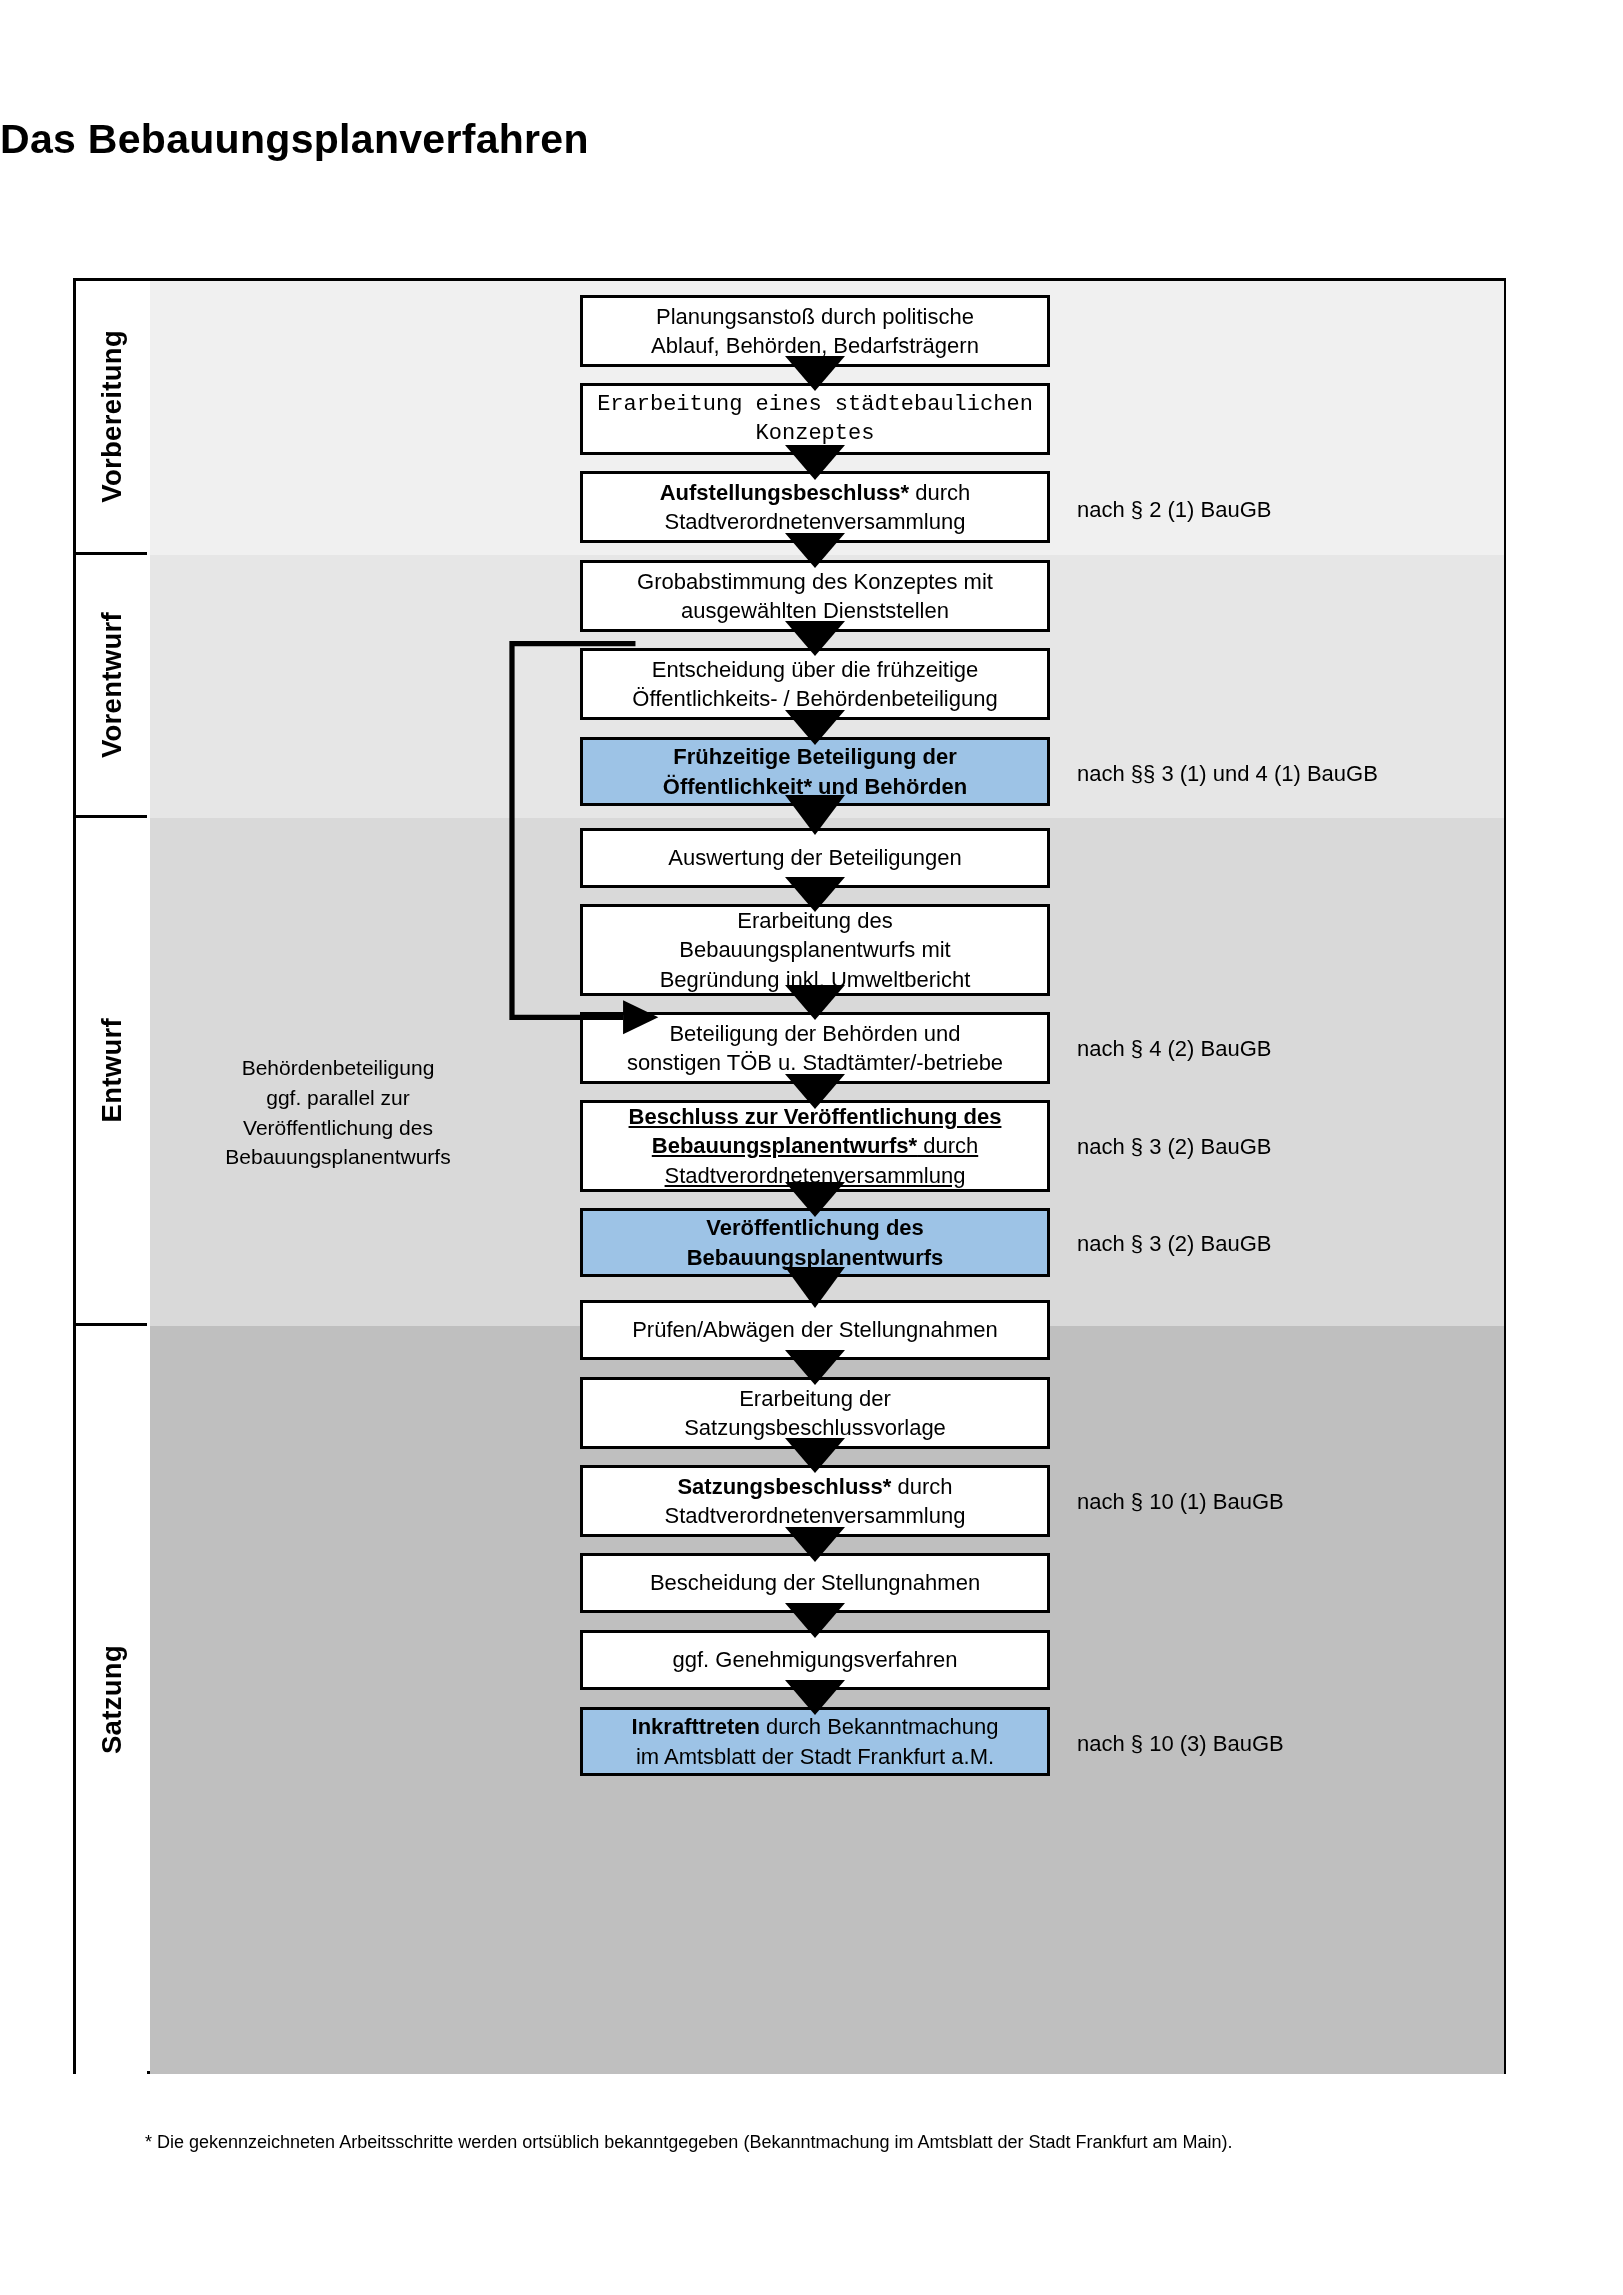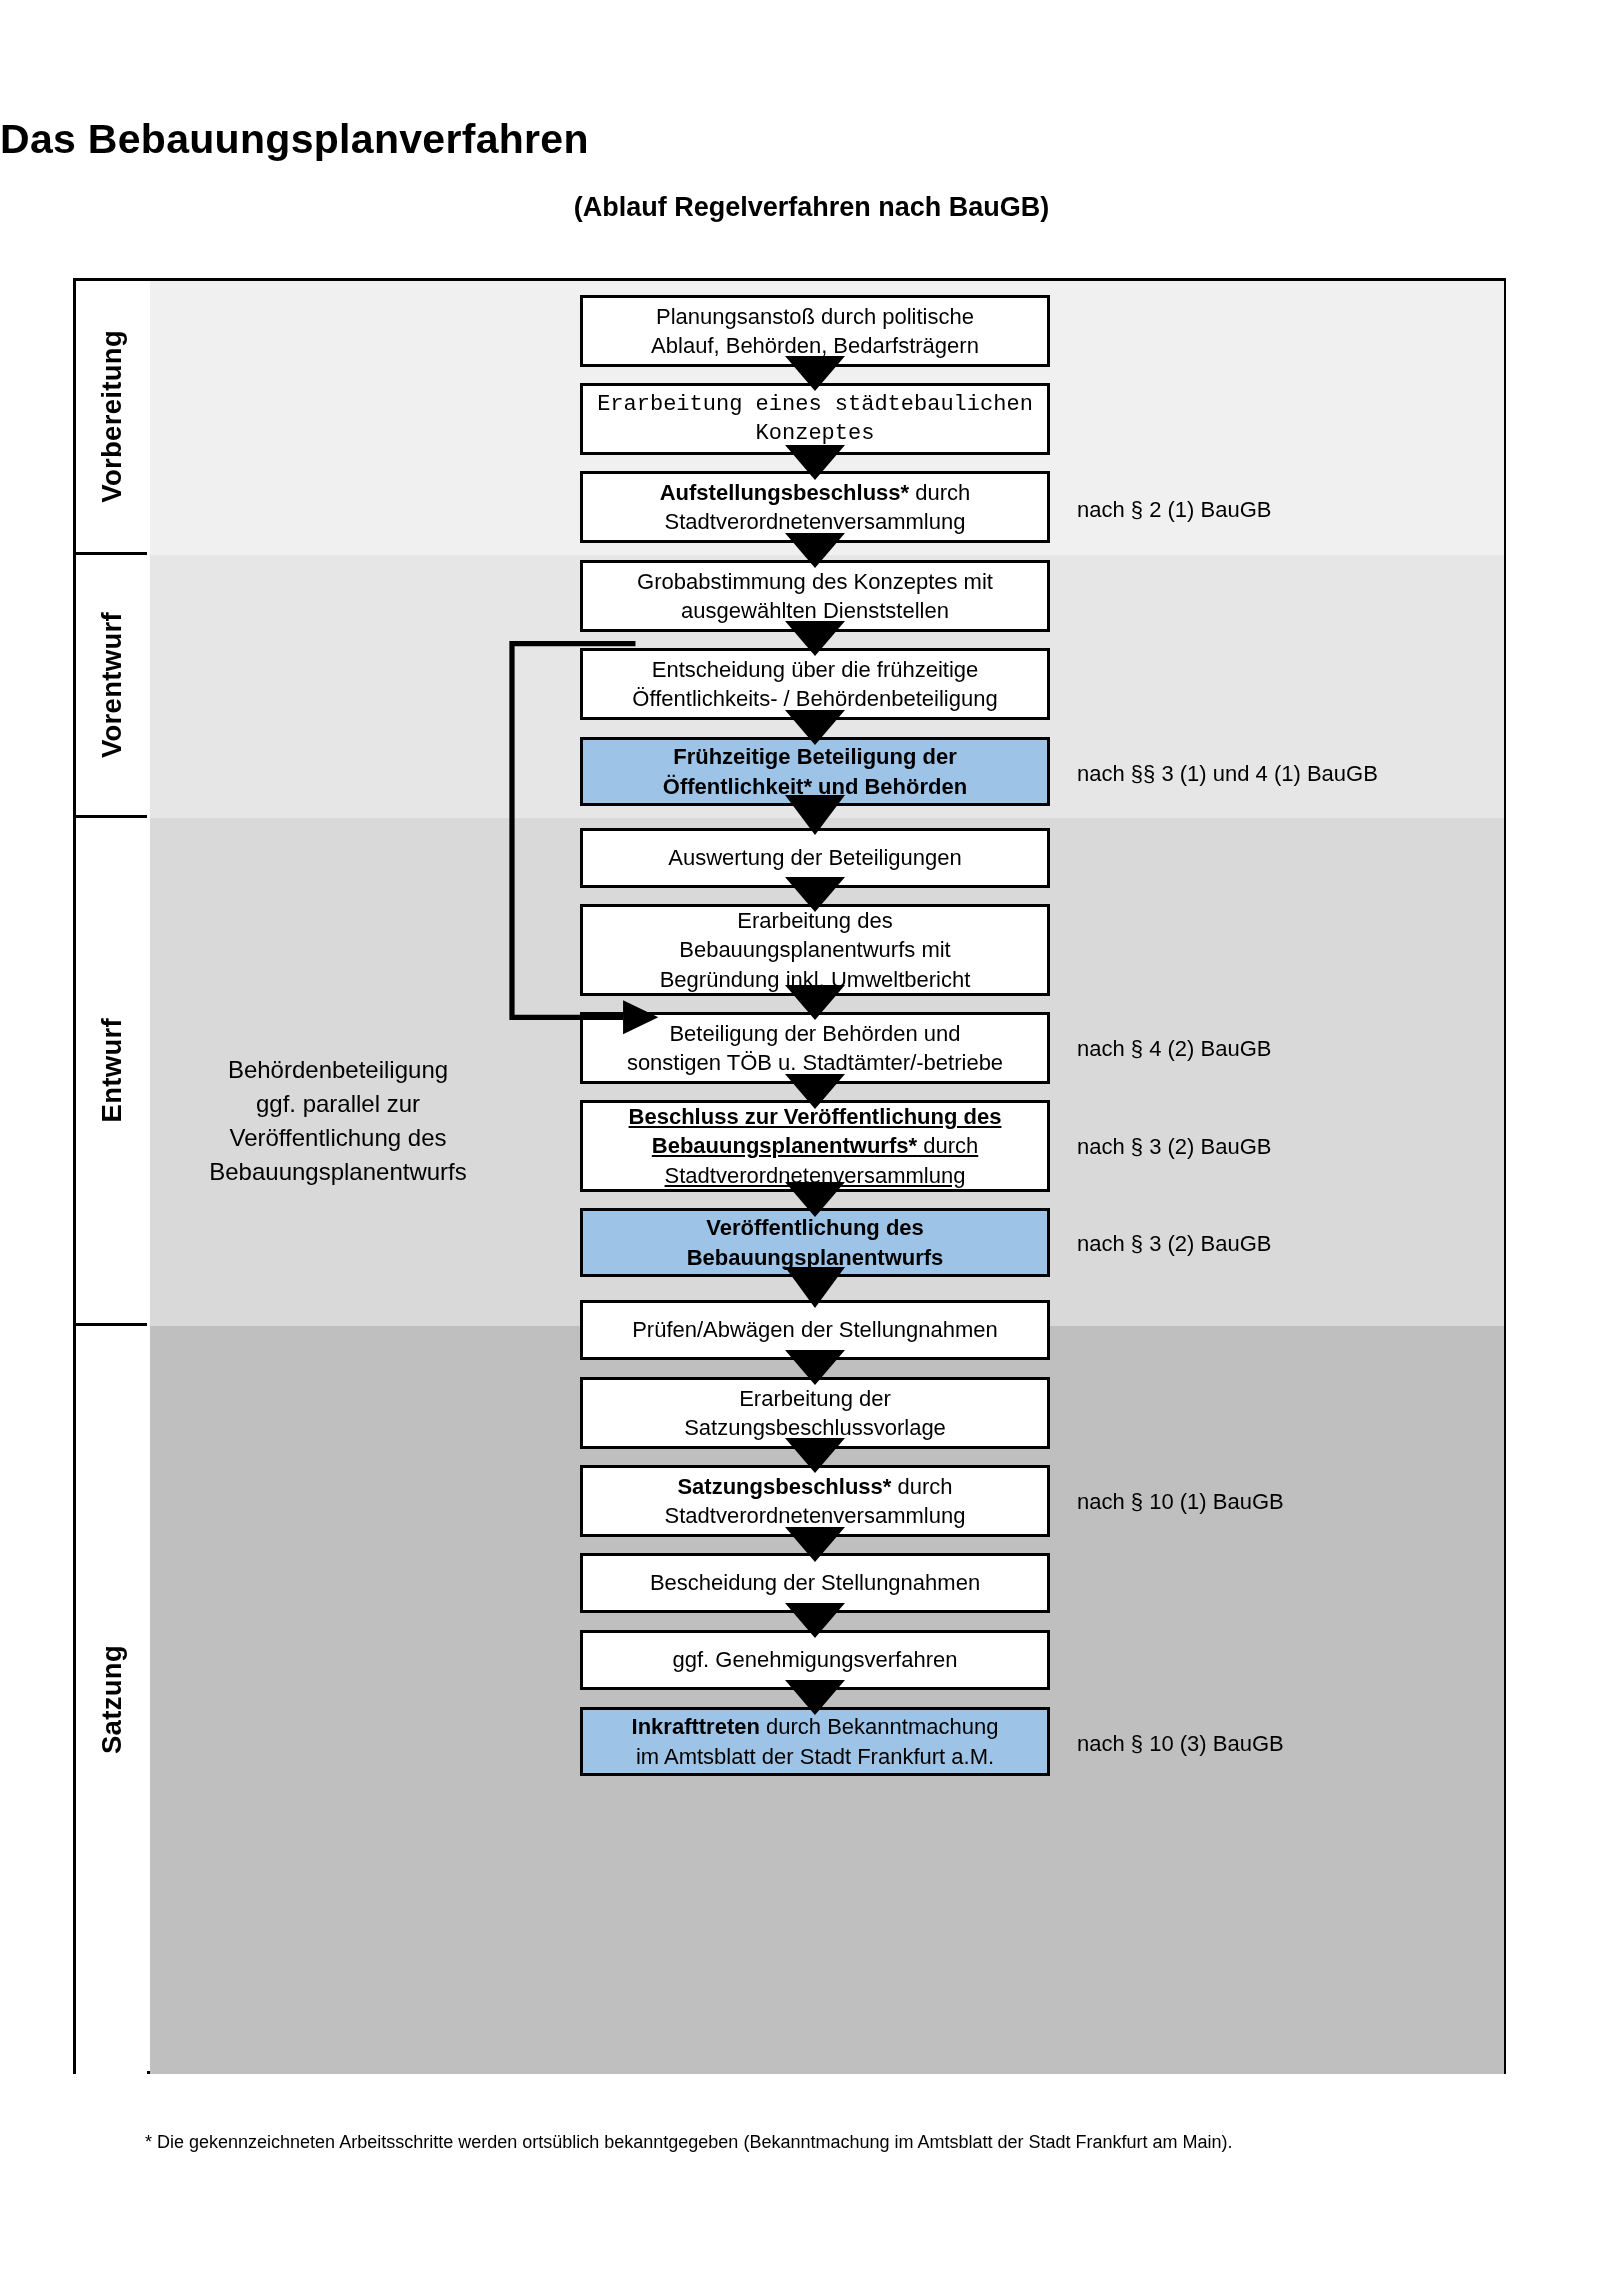--- a/index.html
+++ b/index.html
@@ -108,21 +108,21 @@
     border-left: 30px solid transparent;
     border-right: 30px solid transparent;
     border-top: 38px solid #000000;
     z-index: 5;
   }
 
   
   #side-note {
     position: absolute;
     text-align: center;
-    font-size: 24px;
+    font-size: 21px;
     line-height: 1.42;
     z-index: 3;
   }
 
   
   #connector { position: absolute; z-index: 5; }
 
   
   .legal {
     position: absolute;
@@ -139,21 +139,20 @@
     width: 1342px;
     font-size: 18px;
     line-height: 1.55;
   }
 </style>
 </head>
 <body>
 
 <div id="header">
   <div id="doc-title">Das Bebauungsplanverfahren</div>
-  <div id="doc-subtitle">(Ablauf Regelverfahren nach BauGB)</div>
 </div>
 
 <div id="frame">
   <div id="bands-layer">
       <div class="band" style="top: 0px; height: 274px; background: rgb(240, 240, 240);"></div>
       <div class="band" style="top: 274px; height: 263px; background: rgb(230, 230, 230);"></div>
       <div class="band" style="top: 537px; height: 508px; background: rgb(217, 217, 217);"></div>
       <div class="band" style="top: 1045px; height: 748px; background: rgb(191, 191, 191);"></div>
     </div>
   <div id="labels-layer">

